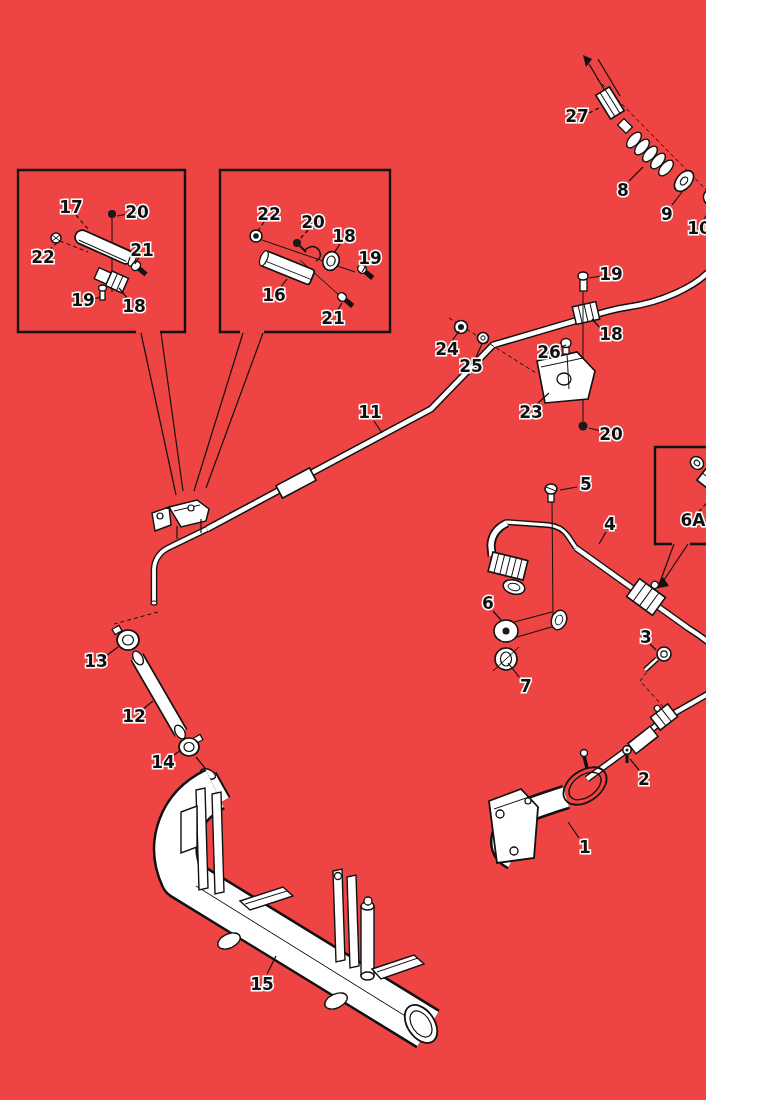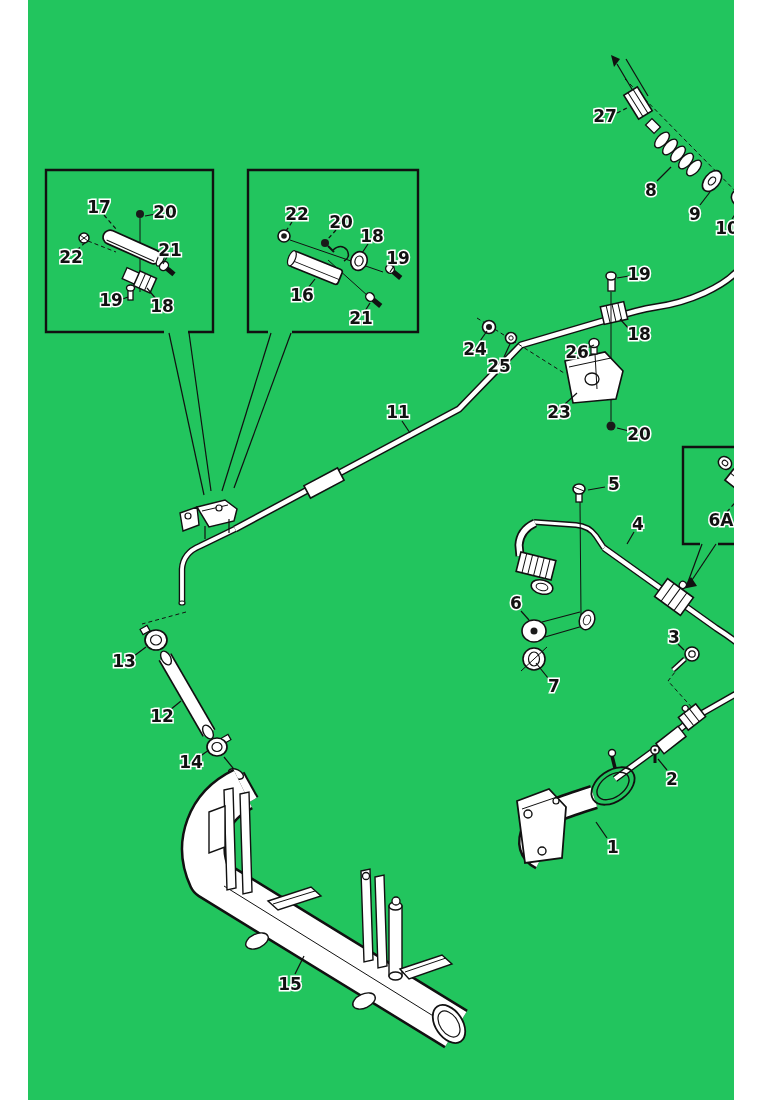--- a/index.html
+++ b/index.html
@@ -1,17 +1,17 @@
 <!DOCTYPE html>
 <html><head>
 <meta charset="utf-8">
 <style>
   html,body{margin:0;padding:0;background:#fff;}
-  .page{position:relative;width:706px;height:1100px;background:#22c55e;overflow:hidden;
-        font-family:"DejaVu Sans",sans-serif;margin-left:28px;}
+  .page{position:relative;width:706px;height:1100px;background:#ef4444;overflow:hidden;
+        font-family:"DejaVu Sans",sans-serif;}
   svg{position:absolute;left:0;top:0;}
   
   .po{fill:none;stroke:#111;stroke-linecap:butt;stroke-linejoin:round;}
   .pc{fill:none;stroke:#fff;stroke-linecap:butt;stroke-linejoin:round;}
   .ln{fill:none;stroke:#111;stroke-width:1.2;}
   .thin{fill:none;stroke:#111;stroke-width:1;}
   .dash{stroke-dasharray:4 3;}
   .wh{fill:#fff;stroke:#111;}
   .dk{fill:#1a1a1a;stroke:none;}
   .box{fill:none;stroke:#111;stroke-width:2.4;}

